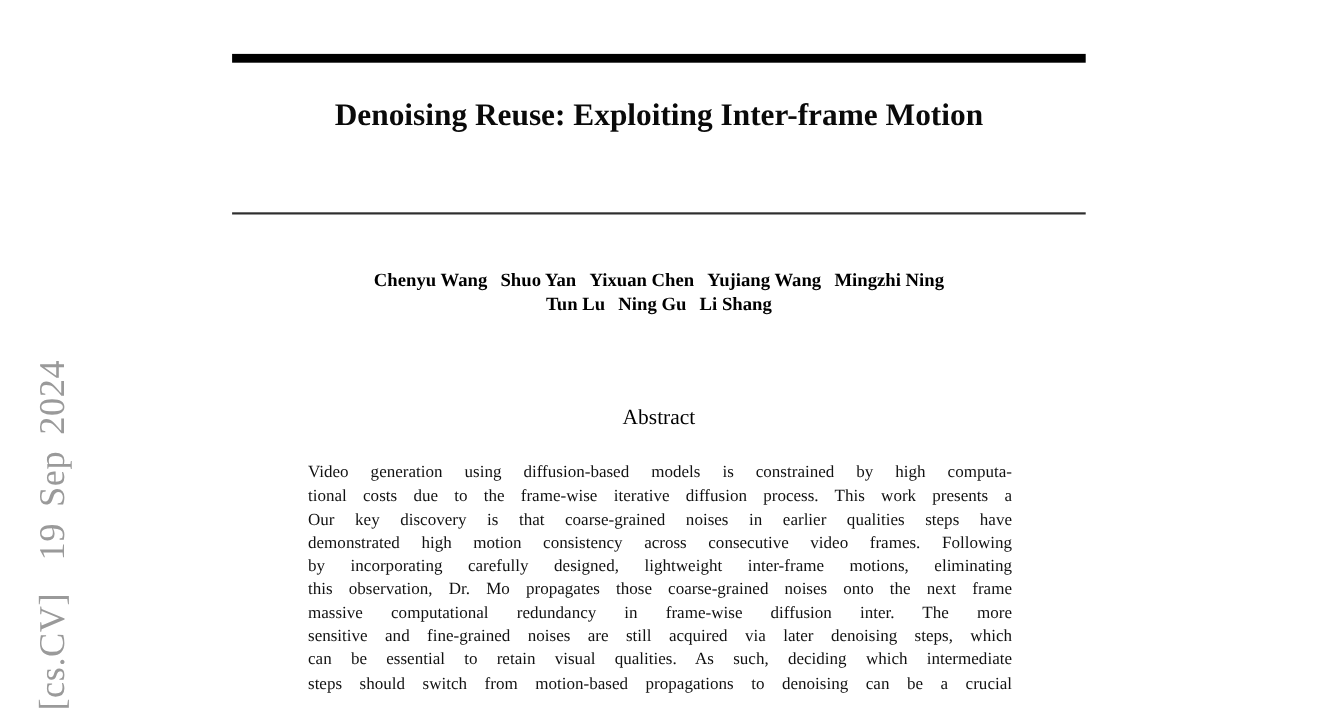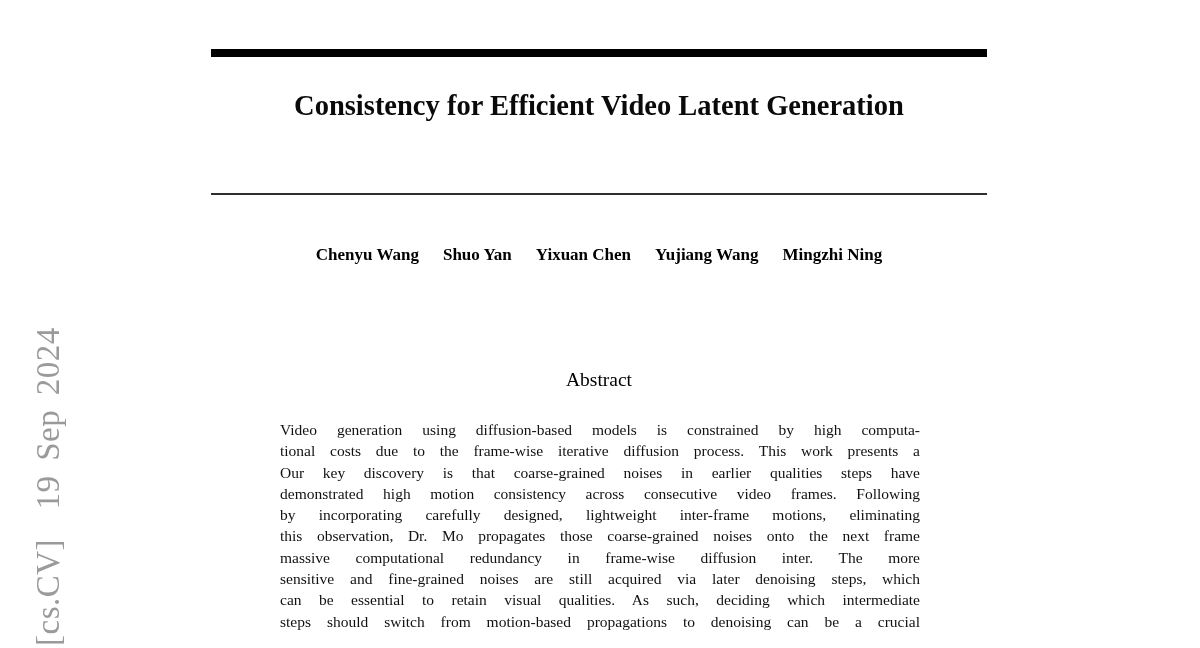--- a/index.html
+++ b/index.html
@@ -70,21 +70,21 @@
     top: 244px;
     width: 776px;
     font-weight: bold;
     font-size: 17px;
     line-height: 21.5px;
     color: #000000;
   }
   .author-row {
     display: flex;
     justify-content: center;
-    gap: 24px;
+    gap: 12px;
     white-space: nowrap;
   }
 
   .abstract-heading {
     position: absolute;
     left: 211px;
     top: 369px;
     width: 776px;
     text-align: center;
     font-size: 19.5px;
@@ -111,32 +111,37 @@
 </head>
 <body>
 
 <div class="page">
 
   <div class="arxiv-banner">[cs.CV]  19 Sep 2024</div>
 
   <div class="top-bar"></div>
 
   <h1 class="paper-title">
-    <span class="title-line">Consistency for Efficient Video Latent Generation</span>
+    <span class="title-line">Denoising Reuse: Exploiting Inter-frame Motion</span>
   </h1>
 
   <div class="thin-rule"></div>
 
   <div class="authors">
     <div class="author-row">
       <span class="author">Chenyu Wang</span>
       <span class="author">Shuo Yan</span>
       <span class="author">Yixuan Chen</span>
       <span class="author">Yujiang Wang</span>
       <span class="author">Mingzhi Ning</span>
+    </div>
+    <div class="author-row">
+      <span class="author">Tun Lu</span>
+      <span class="author">Ning Gu</span>
+      <span class="author">Li Shang</span>
     </div>
   </div>
 
   <div class="abstract-heading">Abstract</div>
 
   <div class="abstract-body">
     <div class="abs-line">Video generation using diffusion-based models is constrained by high computa-</div>
     <div class="abs-line">tional costs due to the frame-wise iterative diffusion process. This work presents a</div>
     <div class="abs-line">Our key discovery is that coarse-grained noises in earlier qualities steps have</div>
     <div class="abs-line">demonstrated high motion consistency across consecutive video frames. Following</div>

